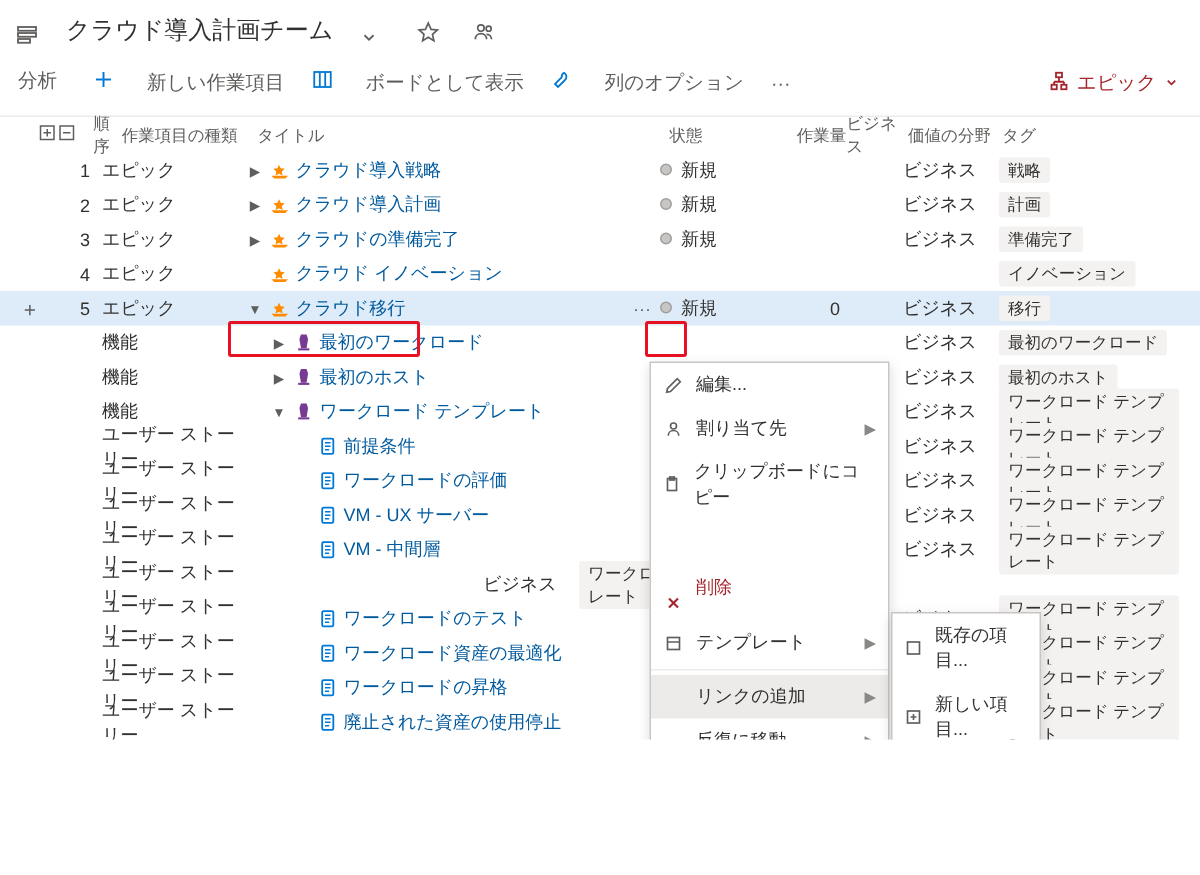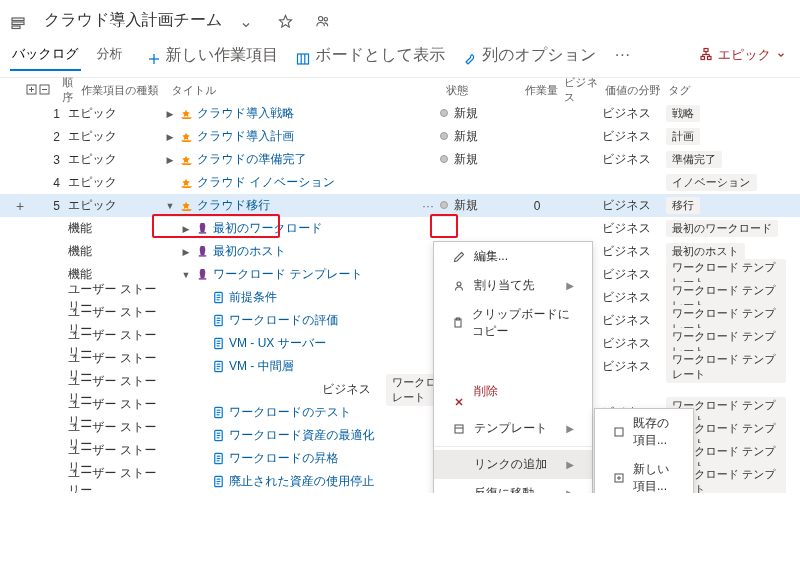--- a/index.html
+++ b/index.html
@@ -9,34 +9,34 @@
   .header { display: flex; align-items: flex-end; padding: 10px 10px 8px; gap: 18px; font-family: Liberation Mono, monospace; }
   .team-icon { display: inline-flex; color: #605e5c; }
   .team-name { font-size: 16px; font-weight: 400; color: #323130; }
   .chev-down { color: #605e5c; display: inline-flex; align-items: center; cursor: pointer; }
   .star-btn, .people-btn { display: inline-flex; color: #605e5c; cursor: pointer; padding: 2px; }
   
   
   .toolbar { display: flex; align-items: center; padding: 0 10px 6px; gap: 14px; border-bottom: 1px solid #edebe9; }
   .tab { padding: 6px 2px; font-size: 13px; color: #605e5c; cursor: pointer; border-bottom: 2px solid transparent; }
   .tab.active { color: #000; border-bottom-color: #0078d4; }
-  .tool-btn { display: inline-flex; align-items: flex-end; gap: 5px; font-size: 16px; color: #605e5c; cursor: pointer; padding: 4px 2px; }
+  .tool-btn { display: inline-flex; align-items: flex-start; gap: 22px; font-size: 13px; color: #605e5c; cursor: pointer; padding: 4px 2px; }
   .tool-icn { display: inline-flex; }
   .spacer { flex: 1; }
   .epic-view { display: inline-flex; align-items: center; gap: 5px; color: #a4262c; font-size: 13px; cursor: pointer; margin-right: 4px; }
   
   
   .table-wrap { position: relative; }
   .thead { display: flex; align-items: center; padding: 4px 14px; color: #605e5c; font-size: 11px; height: 24px; }
   .col-ctl { width: 40px; display: flex; align-items: center; gap: 2px; padding-left: 12px; }
   .col-order { width: 28px; text-align: right; padding-right: 8px; }
   .col-type { width: 92px; }
   .col-title { width: 280px; }
   .col-state { width: 74px; }
-  .col-effort { width: 46px; text-align: center; }
+  .col-effort { width: 46px; text-align: right; }
   .col-biz { width: 42px; }
   .col-value { width: 64px; }
   .col-tag { width: 120px; }
   
   .row { display: flex; align-items: center; height: 23px; font-size: 12px; }
   .row.selected { background: #deecf9; }
   .title-cell { display: flex; align-items: center; gap: 4px; }
   .indent { display: inline-block; }
   .expander { width: 12px; display: inline-flex; justify-content: center; color: #605e5c; cursor: pointer; font-size: 9px; }
   .icon-epic { color: #ff8c00; display:inline-flex; }
@@ -50,21 +50,21 @@
   
   .highlight-red { border: 2px solid #e81123; border-radius: 2px; position: absolute; pointer-events: none; }
   .hl1 { left: 152px; top: 136px; width: 128px; height: 24px; }
   .hl2 { left: 430px; top: 136px; width: 28px; height: 24px; }
   .hl3 { left: 598px; top: 366px; width: 92px; height: 24px; }
   
   
   .menu { position: absolute; background: #fff; border: 1px solid #c8c6c4; box-shadow: 0 3px 8px rgba(0,0,0,0.15); font-size: 12px; }
   .menu1 { left: 433px; top: 163px; width: 160px; }
   .menu2 { left: 594px; top: 330px; width: 100px; }
-  .menu-item { display: flex; align-items: center; gap: 8px; padding: 6px 18px; cursor: pointer; color: #323130; }
+  .menu-item { display: flex; align-items: center; gap: 8px; padding: 6px 8px; cursor: pointer; color: #323130; }
   .menu-item.hovered { background: #edebe9; }
   .menu-icn { width: 14px; display: inline-flex; justify-content: center; color: #605e5c; }
   .menu-sep { height: 1px; background: #edebe9; margin: 3px 0; }
   .menu-chevron { margin-left: auto; color: #8a8886; font-size: 10px; }
   .menu-item.del .menu-icn, .menu-item.del { color: #a4262c; margin-top: 22px; }
 </style>
 </head>
 <body>
 
 <div class="header">
@@ -90,21 +90,20 @@
     <svg width="15" height="15" viewBox="0 0 16 16" fill="none" stroke="currentColor" stroke-width="1.2">
         <circle cx="6" cy="5" r="2.3"></circle>
         <path d="M2 13c0-2.5 1.8-4 4-4s4 1.5 4 4"></path>
         <circle cx="11.5" cy="5.5" r="1.8"></circle>
         <path d="M10 9.5c1.8 0 3.5 1.2 3.5 3.5"></path>
       </svg>
   </span>
 </div>
 
 <div class="toolbar">
-  <span class="tab active">バックログ</span>
   <span class="tab">分析</span>
   <span class="tool-btn" style="margin-left:6px;">
     <span class="tool-icn" style="color:#0078d4;">
       <svg width="14" height="14" viewBox="0 0 14 14" stroke="currentColor" stroke-width="1.3">
           <line x1="7" y1="2" x2="7" y2="12"></line>
           <line x1="2" y1="7" x2="12" y2="7"></line>
         </svg>
     </span>
     <span>新しい作業項目</span>
   </span>

